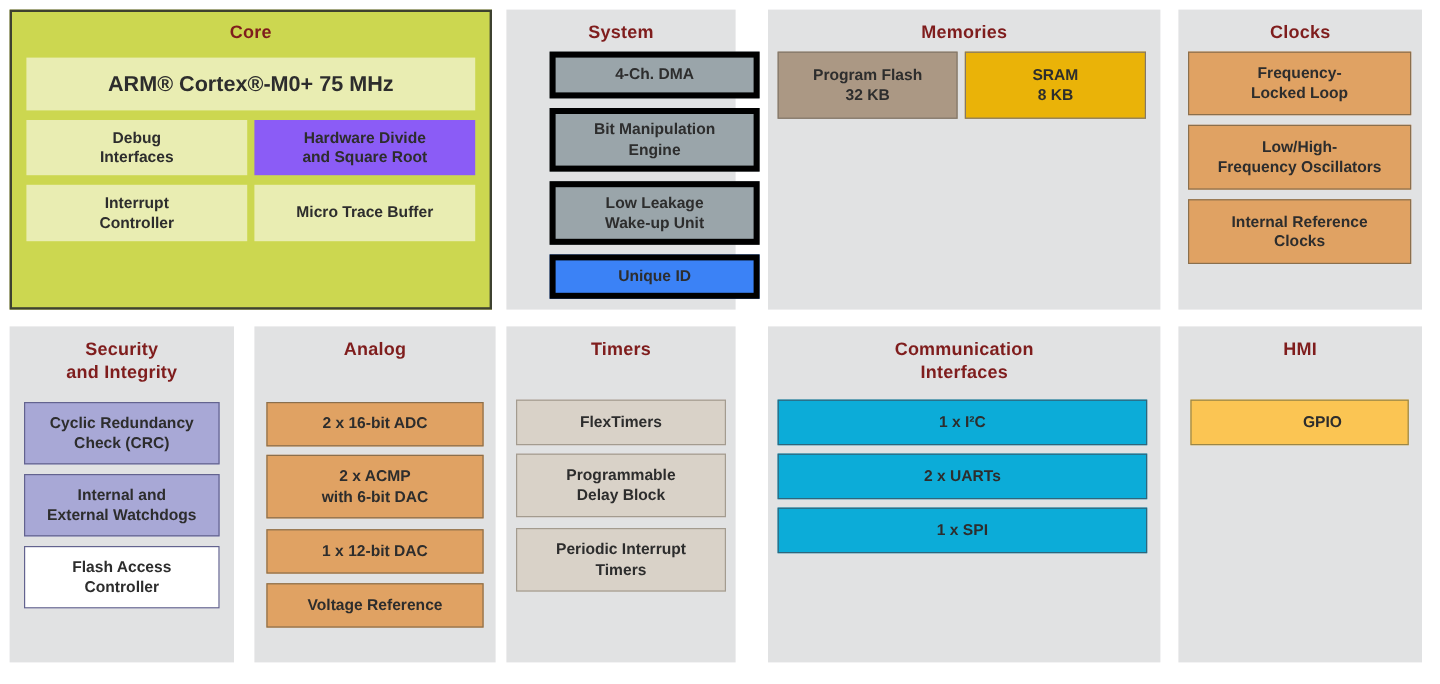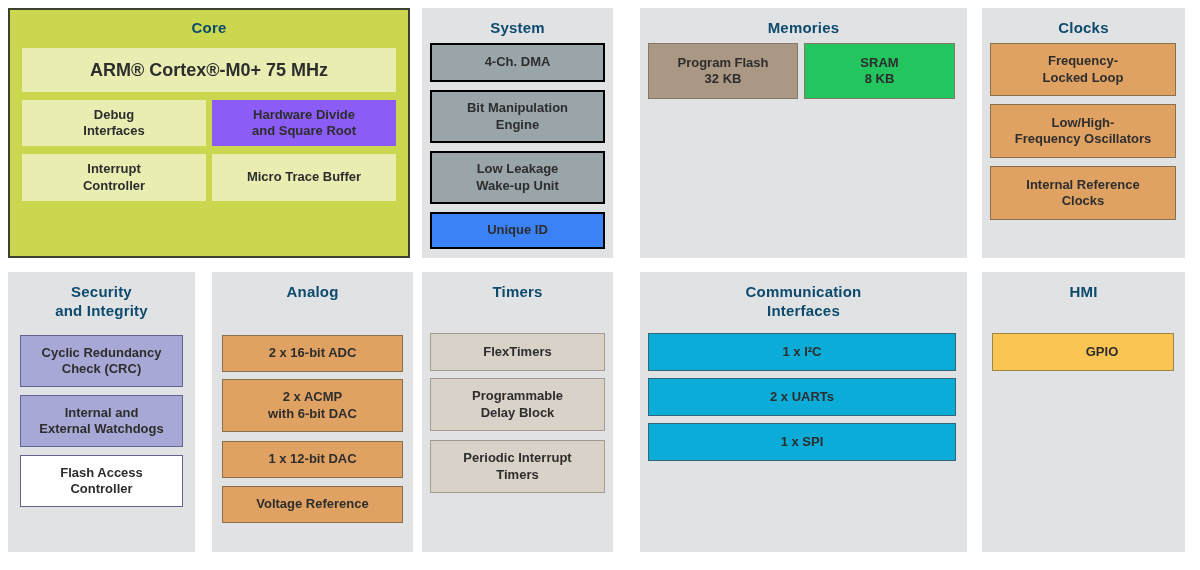--- a/index.html
+++ b/index.html
@@ -2,32 +2,32 @@
 <html><head>
 <meta charset="utf-8">
 <style>
   * { box-sizing: border-box; }
   html, body { margin: 0; padding: 0; background: #ffffff; }
   body { font-family: "Liberation Sans", sans-serif; }
   .board { position: relative; width: 1200px; height: 570px; background: #ffffff; overflow: hidden; }
   .panel { position: absolute; background: #e1e2e3; }
   .panel h2 {
     margin: 0; padding-top: 11px; text-align: center;
-    font-size: 15px; font-weight: bold; color: #0c4a6e;
+    font-size: 15px; font-weight: bold; color: #7f1d1d;
     white-space: pre-line; line-height: 1.25; letter-spacing: .2px;
   }
   .core-panel { border: 2px solid #3e4130; }
   .core-panel h2 { padding-top: 9px; }
   .blk {
     position: absolute; display: flex; align-items: center; justify-content: center;
     text-align: center; font-size: 13px; font-weight: bold; color: #2d2d2d;
     white-space: pre-line; line-height: 1.25; padding: 2px;
   }
   .core-blk { border: none; }
-  .sys-blk  { border: 2px solid #000000; }
+  .sys-blk  { border: 5px solid #000000; margin-left: 28px; }
   .mem-blk  { border: 1px solid #837769; }
   .org-blk  { border: 1px solid #8a6f4d; }
   .sec-blk  { border: 1px solid #63638f; }
   .tim-blk  { border: 1px solid #a39b8f; }
   .com-blk  { border: 1px solid #30657a; }
   .hmi-blk  { border: 1px solid #9a8648; }
 </style>
 </head>
 <body>
 
@@ -52,21 +52,21 @@
 Engine</div>
     <div class="blk sys-blk" style="left: 8px; top: 143px; width: 175px; height: 53px; background-color: rgb(154, 165, 170);">Low Leakage
 Wake-up Unit</div>
     <div class="blk sys-blk" style="left: 8px; top: 204px; width: 175px; height: 37px; background-color: #3b82f6;">Unique ID</div>
   </section>
 
   <section class="panel" style="left:640px;top:8px;width:327px;height:250px;">
     <h2>Memories</h2>
     <div class="blk mem-blk" style="left: 8px; top: 35px; width: 150px; height: 56px; background-color: rgb(171, 152, 132);">Program Flash
 32 KB</div>
-    <div class="blk mem-blk" style="left: 164px; top: 35px; width: 151px; height: 56px; background-color: #22c55e;">SRAM
+    <div class="blk mem-blk" style="left: 164px; top: 35px; width: 151px; height: 56px; background-color: #eab308;">SRAM
 8 KB</div>
   </section>
 
   <section class="panel" style="left:982px;top:8px;width:203px;height:250px;">
     <h2>Clocks</h2>
     <div class="blk org-blk" style="left: 8px; top: 35px; width: 186px; height: 53px; background-color: rgb(224, 162, 99);">Frequency-
 Locked Loop</div>
     <div class="blk org-blk" style="left: 8px; top: 96px; width: 186px; height: 54px; background-color: rgb(224, 162, 99);">Low/High-
 Frequency Oscillators</div>
     <div class="blk org-blk" style="left: 8px; top: 158px; width: 186px; height: 54px; background-color: rgb(224, 162, 99);">Internal Reference

